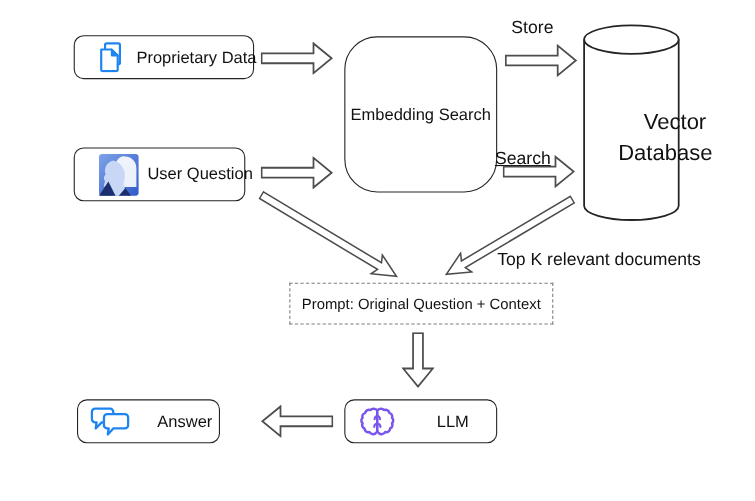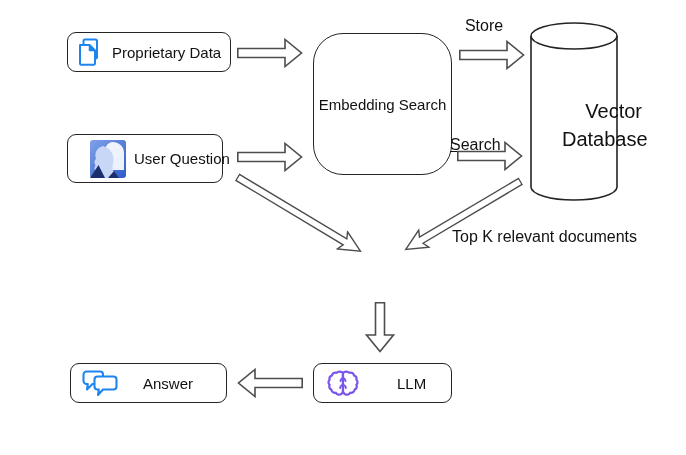--- a/index.html
+++ b/index.html
@@ -21,25 +21,25 @@
     background: #ffffff;
     border: 1.5px solid #242424;
     border-radius: 9px;
     box-sizing: border-box;
     font-size: 15px;
     color: #111111;
   }
   .node .label { white-space: nowrap; }
   .icon { display: flex; align-items: center; justify-content: center; flex: 0 0 auto; }
 
-  .box-proprietary { left: 67px; top: 32px; width: 164px; height: 40px; padding-left: 9px; gap: 12px; }
+  .box-proprietary { left: 67px; top: 32px; width: 164px; height: 40px; padding-left: 21px; gap: 12px; }
   .box-user        { left: 67px; top: 134px; width: 156px; height: 49px; padding-left: 20px; gap: 6px; }
   .box-embedding   { left: 313px; top: 33px; width: 139px; height: 142px; border-radius: 30px; justify-content: center; }
   .box-llm         { left: 313px; top: 363px; width: 139px; height: 40px; padding-left: 13px; gap: 38px; }
-  .box-answer      { left: 70px; top: 363px; width: 157px; height: 40px; padding-left: 11px; gap: 25px; }
+  .box-answer      { left: 70px; top: 363px; width: 130px; height: 40px; padding-left: 11px; gap: 25px; }
 
   .prompt-box {
     position: absolute;
     left: 263px; top: 257px; width: 240px; height: 38px;
     border: 1px dashed #7f7f7f;
     box-sizing: border-box;
     display: flex; align-items: center; justify-content: center;
     font-size: 13.5px;
     background: #ffffff;
   }
@@ -155,20 +155,23 @@
   </div>
 
   <div class="arrow diag diag-right">
     <svg width="136" height="22" viewBox="0 0 136 22">
       <polygon points="0.8,7.5 116,7.5 113,1 134,11 113,21 116,14.5 0.8,14.5" fill="#ffffff" stroke="#4d4d4d" stroke-width="1.4"></polygon>
     </svg>
   </div>
 
   <div class="edge-label topk-label">Top K relevant documents</div>
 
+  <div class="prompt-box">
+    <span class="label">Prompt: Original Question + Context</span>
+  </div>
 
   <div class="arrow arrow-down">
     <svg width="30" height="51" viewBox="0 0 30 51">
       <polygon points="10.5,0.8 10.5,33 1.5,33 15,49.5 28.5,33 19.5,33 19.5,0.8" fill="#ffffff" stroke="#4d4d4d" stroke-width="1.6"></polygon>
     </svg>
   </div>
 
   <div class="node box-llm">
     <span class="icon">
       <svg width="32" height="29" viewBox="0 0 34 30">

